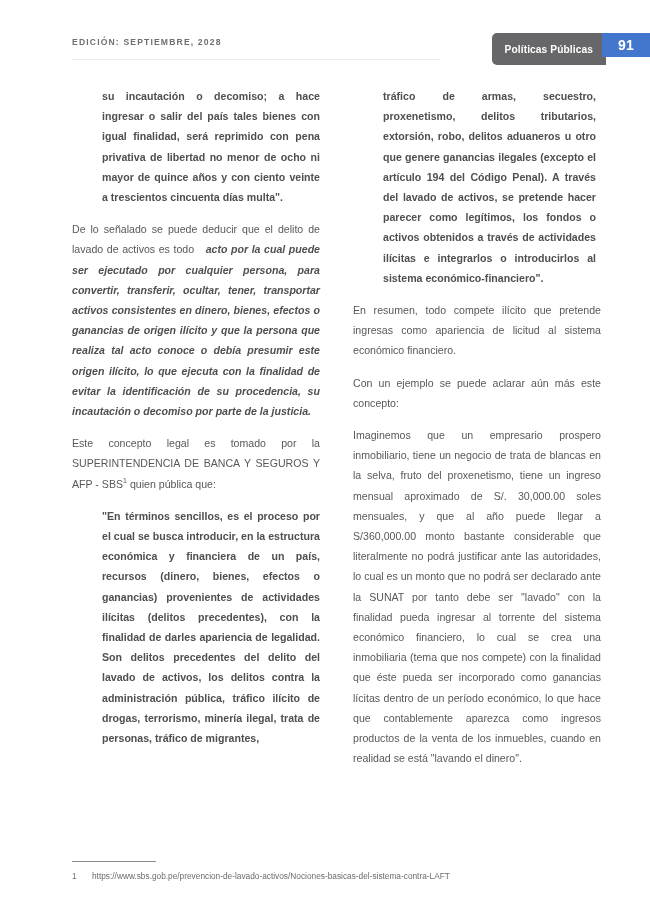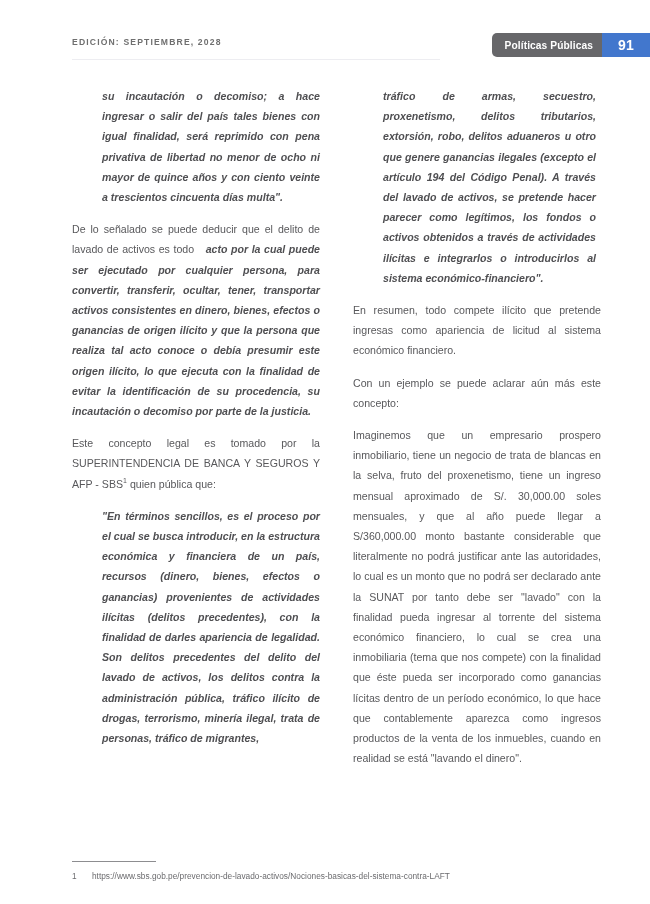--- a/index.html
+++ b/index.html
@@ -45,21 +45,21 @@
     left: 72px;
     top: 59px;
     width: 368px;
     height: 1px;
     background: #ededf1;
   }
   .section-tab {
     position: absolute;
     right: 44px;
     top: 33px;
-    height: 24px;
+    height: 32px;
     padding: 0 13px;
     background: #67676a;
     border-radius: 5px 0 0 5px;
     display: flex;
     align-items: center;
     justify-content: center;
     color: #ffffff;
     font-size: 10.2px;
     font-weight: bold;
     white-space: nowrap;
@@ -103,21 +103,20 @@
     text-align: justify;
     text-justify: inter-word;
     color: #58585b;
     hyphens: manual;
   }
   p:last-child { margin-bottom: 0; }
 
   .quote {
     margin-left: 30px;
     width: 218px;
-    font-style: italic;
     font-weight: bold;
     color: #4f4f52;
   }
   .col-right .quote {
     width: 213px;
   }
 
   .emph {
     font-style: italic;
     font-weight: bold;

